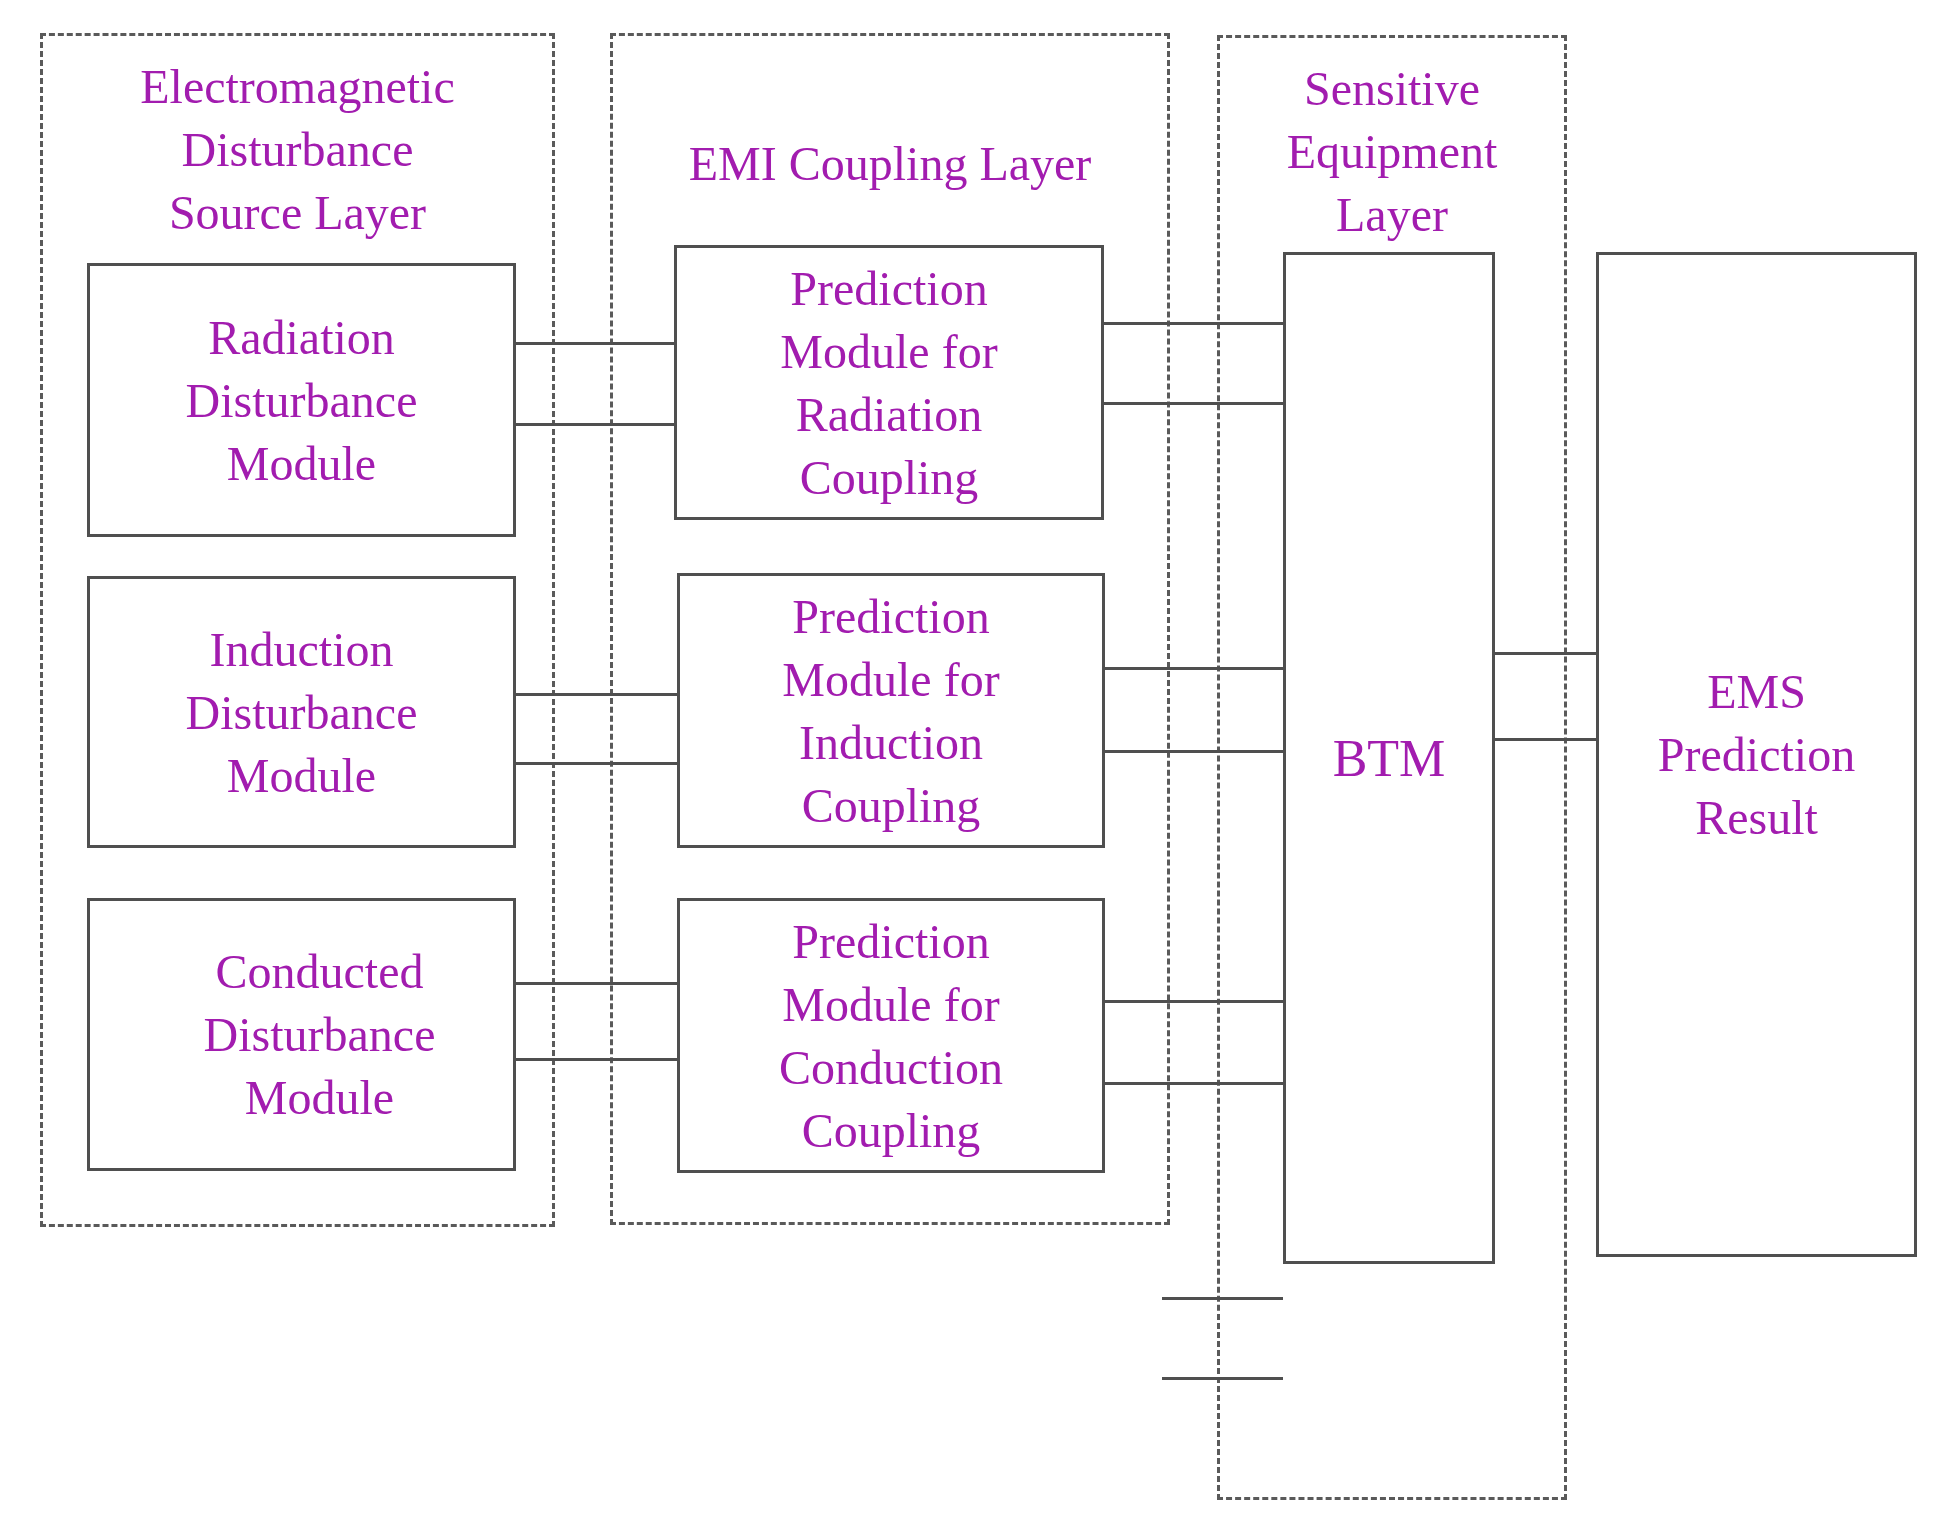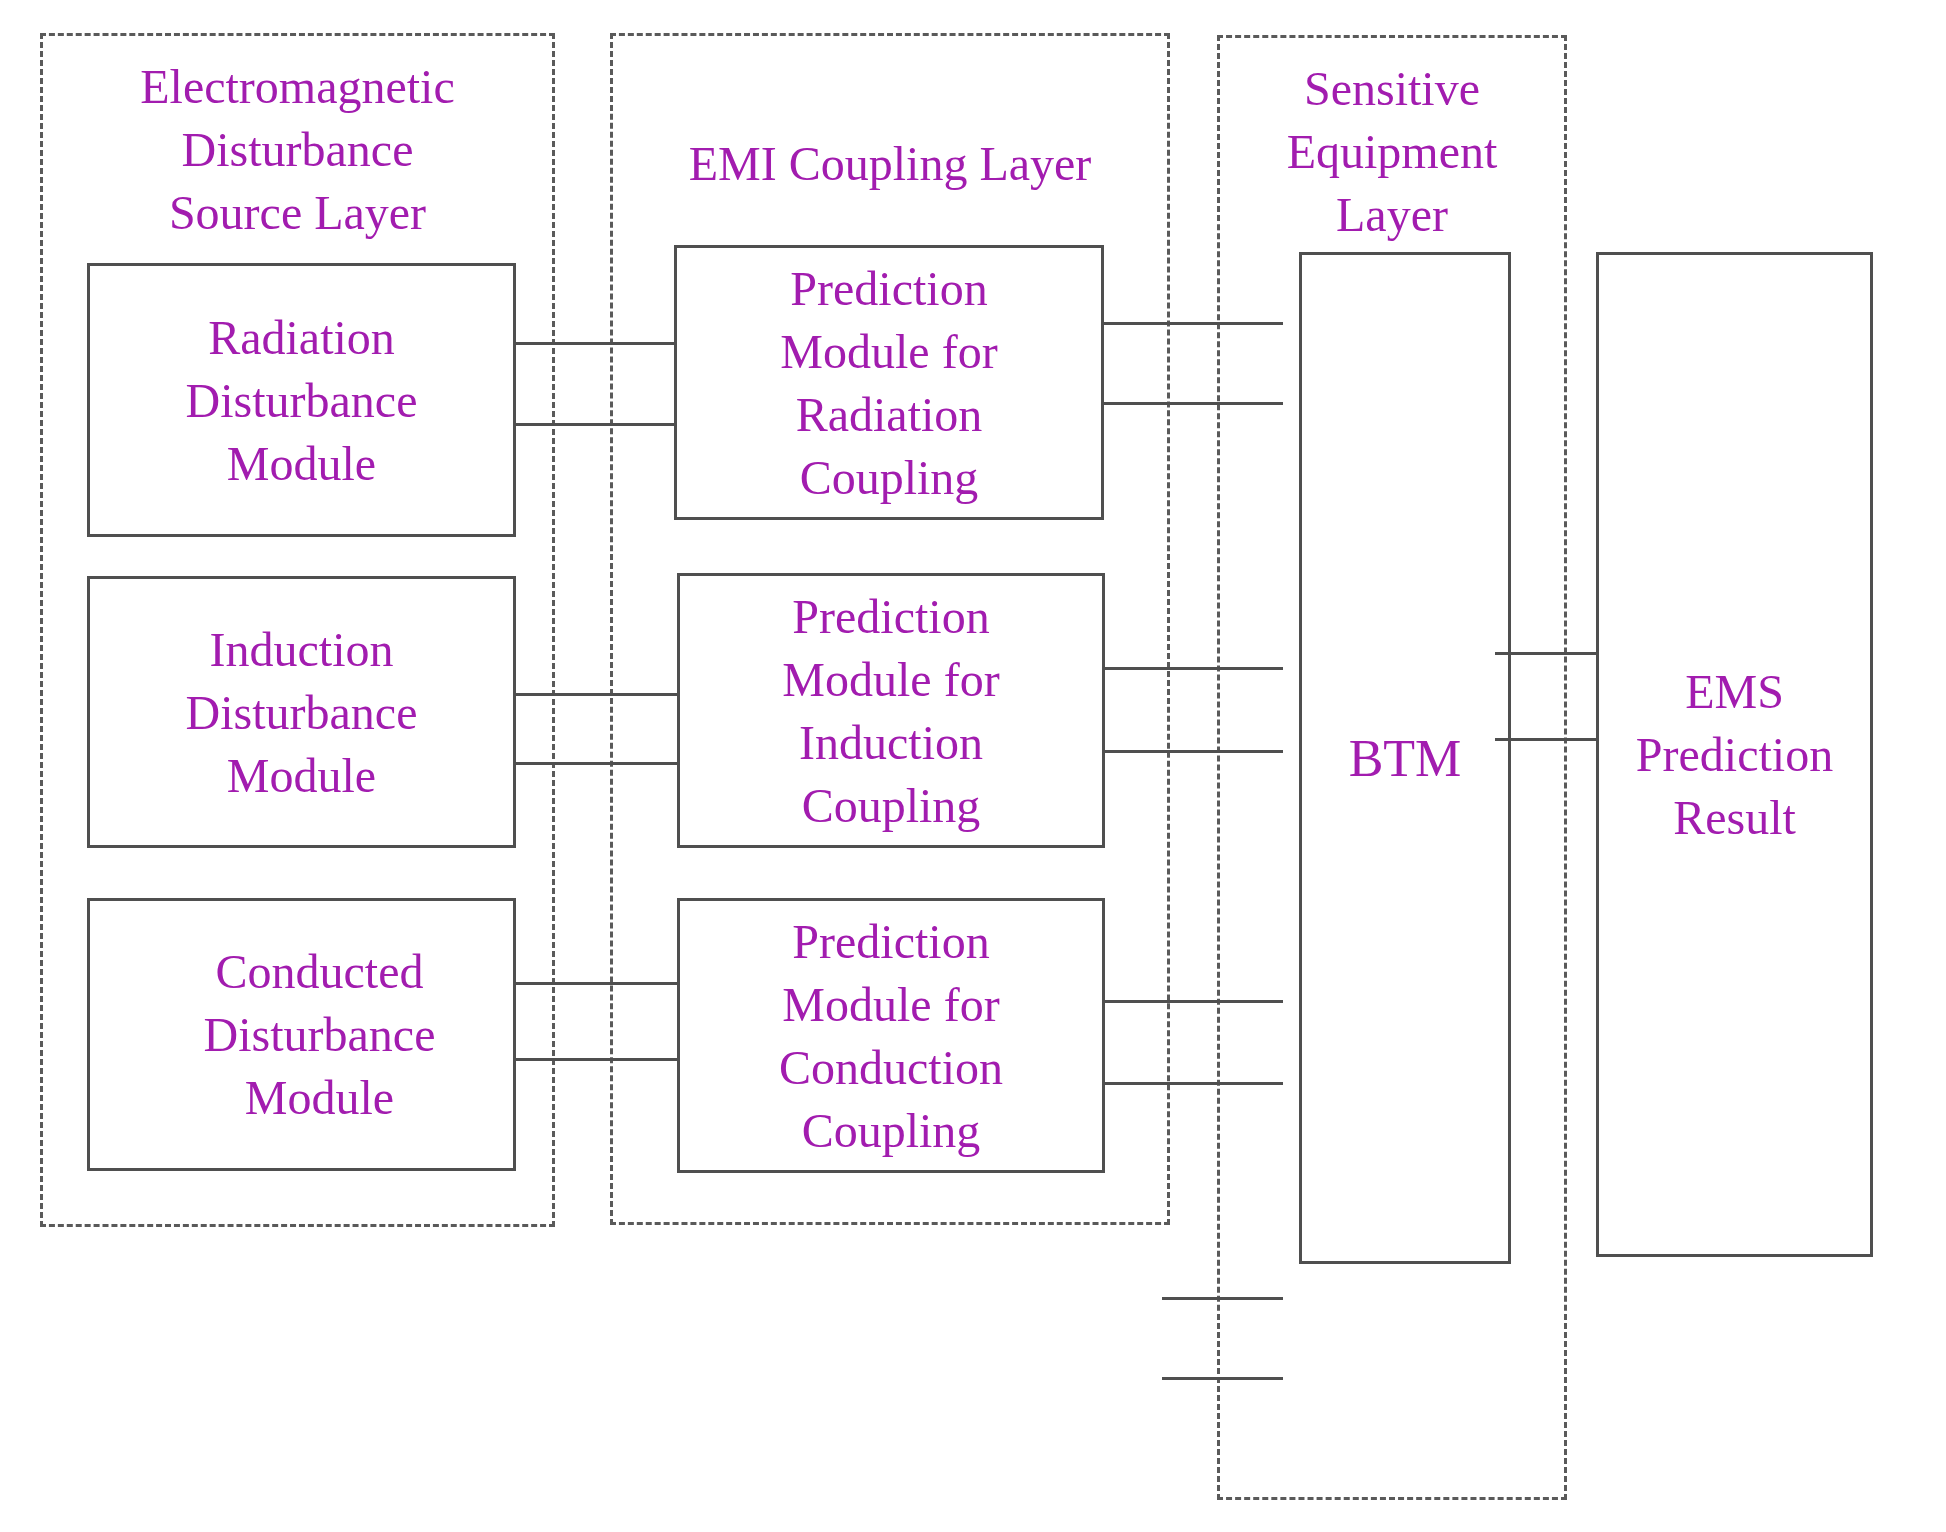--- a/index.html
+++ b/index.html
@@ -98,25 +98,25 @@
 Coupling</span>
   </div>
 
   <div class="box" style="left:677px; top:898px; width:428px; height:275px;">
     <span>Prediction
 Module for
 Conduction
 Coupling</span>
   </div>
 
-  <div class="box" style="left:1283px; top:252px; width:212px; height:1012px; font-size:52px;margin-left:16px;">
+  <div class="box" style="left:1283px; top:252px; width:212px; height:1012px; font-size:52px;">
     <span>BTM</span>
   </div>
 
-  <div class="box" style="left:1596px; top:252px; width:277px; height:1005px;">
+  <div class="box" style="left:1596px; top:252px; width:321px; height:1005px;">
     <span>EMS
 Prediction
 Result</span>
   </div>
 
 
   <div class="hline" style="left:516px; top:342px; width:158px;"></div>
   <div class="hline" style="left:516px; top:423px; width:158px;"></div>
   <div class="hline" style="left:1104px; top:322px; width:179px;"></div>
   <div class="hline" style="left:1104px; top:402px; width:179px;"></div>

